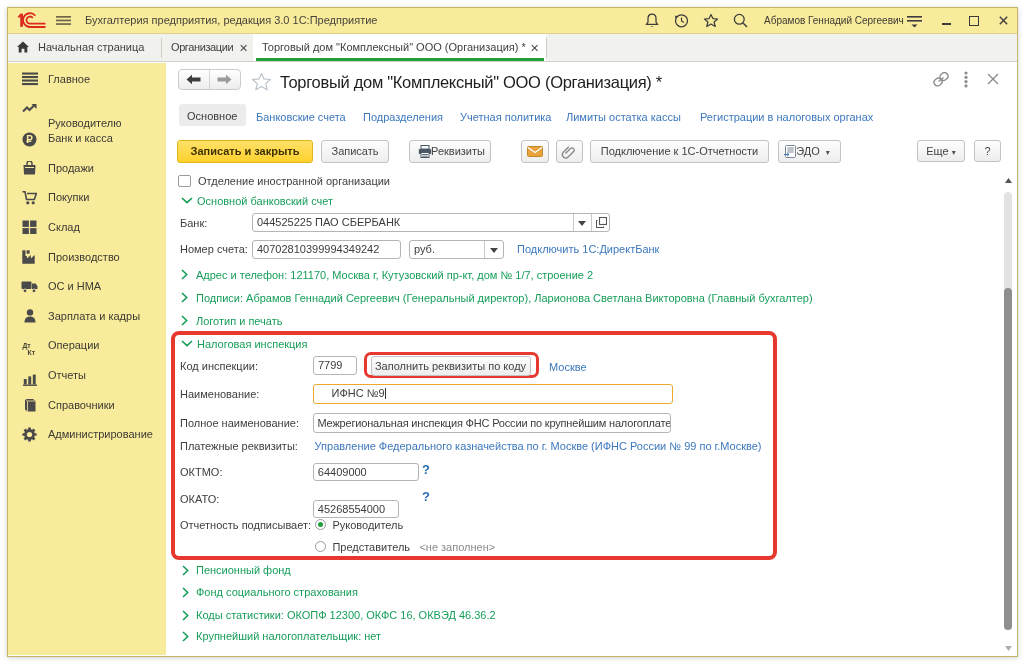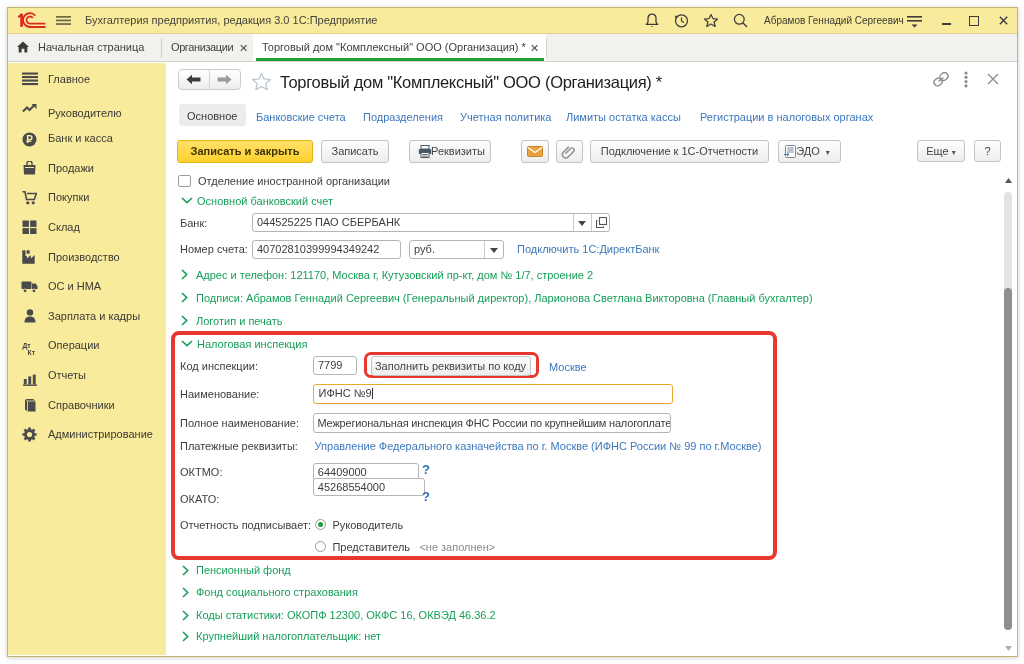--- a/index.html
+++ b/index.html
@@ -174,21 +174,21 @@
 <path d="M2 1 L4.5 3 L12.5 3 M4.5 3 L4.5 13.5" stroke="#f9eb9c" stroke-width="0.8" fill="none"></path>
 </svg>
   </div>
 <div class="abs" style="left:22px;top:427.2px">
 <svg width="15" height="15" viewBox="0 0 15 15">
 <path d="M14.57 6.13 L14.57 8.87 L12.73 8.85 L12.15 10.24 L13.47 11.53 L11.53 13.47 L10.24 12.15 L8.85 12.73 L8.87 14.57 L6.13 14.57 L6.15 12.73 L4.76 12.15 L3.47 13.47 L1.53 11.53 L2.85 10.24 L2.27 8.85 L0.43 8.87 L0.43 6.13 L2.27 6.15 L2.85 4.76 L1.53 3.47 L3.47 1.53 L4.76 2.85 L6.15 2.27 L6.13 0.43 L8.87 0.43 L8.85 2.27 L10.24 2.85 L11.53 1.53 L13.47 3.47 L12.15 4.76 L12.73 6.15 Z" fill="#4a4a4a" fill-rule="evenodd"></path>
 <circle cx="7.5" cy="7.5" r="2.6" fill="#f9eb9c"></circle>
 </svg>
   </div>
 <div class="sideitem" style="left:48px;top:73px">Главное</div>
-<div class="sideitem" style="left:48px;top:107px">Руководителю</div>
+<div class="sideitem" style="left:48px;top:117px">Руководителю</div>
 <div class="sideitem" style="left:48px;top:132.2px">Банк и касса</div>
 <div class="sideitem" style="left:48px;top:161.8px">Продажи</div>
 <div class="sideitem" style="left:48px;top:191.4px">Покупки</div>
 <div class="sideitem" style="left:48px;top:221px">Склад</div>
 <div class="sideitem" style="left:48px;top:250.6px">Производство</div>
 <div class="sideitem" style="left:48px;top:280.2px">ОС и НМА</div>
 <div class="sideitem" style="left:48px;top:309.8px">Зарплата и кадры</div>
 <div class="sideitem" style="left:48px;top:339.4px">Операции</div>
 <div class="sideitem" style="left:48px;top:369px">Отчеты</div>
 <div class="sideitem" style="left:48px;top:398.6px">Справочники</div>
@@ -340,30 +340,30 @@
       <path d="M1 1 L6 5.7 L11 1" stroke="#169e59" stroke-width="1.6" fill="none"></path>
     </svg>
   </div>
 <div class="grn" style="left:197px;top:337px">Налоговая инспекция</div>
 <div class="lbl" style="left:180px;top:359px">Код инспекции:</div>
 <div class="inp" style="left:313px;top:355.5px;width:44px;height:19px;line-height:17px"><span style="margin-left:4px">7799</span></div>
 <div class="abs" style="left:364px;top:352px;width:175px;height:26px;border:3.5px solid #e6382e;border-radius:7px"></div>
 <div class="btn" style="left:370.5px;top:356px;width:160px;height:19.5px;line-height:18px;background:linear-gradient(#fdfdfd,#ededed)">Заполнить реквизиты по коду</div>
 <div class="lnk" style="left:549px;top:359.5px">Москве</div>
 <div class="lbl" style="left:180px;top:387px">Наименование:</div>
-<div class="inp" style="left:312.5px;top:384px;width:360.5px;height:20px;line-height:17px;border:1.5px solid #eda72e"><span style="margin-left:5px">ИФНС №9</span><span style="display:inline-block;width:1px;height:11px;background:#333;vertical-align:-2px"></span></div>
+<div class="inp" style="left:312.5px;top:384px;width:360.5px;height:20px;line-height:17px;border:1.5px solid #eda72e"><span style="margin-left:18px">ИФНС №9</span><span style="display:inline-block;width:1px;height:11px;background:#333;vertical-align:-2px"></span></div>
 <div class="lbl" style="left:180px;top:416px">Полное наименование:</div>
 <div class="inp" style="left:312.5px;top:412.8px;width:358.5px;height:20px;line-height:18px"><span style="margin-left:4px;letter-spacing:-0.18px">Межрегиональная инспекция ФНС России по крупнейшим налогоплате</span></div>
 <div class="lbl" style="left:180px;top:439px">Платежные реквизиты:</div>
 <div class="lnk" style="left:314.6px;top:439px">Управление Федерального казначейства по г. Москве (ИФНС России № 99 по г.Москве)</div>
 <div class="lbl" style="left:180px;top:464.8px">ОКТМО:</div>
 <div class="inp" style="left:312.8px;top:463px;width:106px;height:18px;line-height:16px"><span style="margin-left:4px">64409000</span></div>
 <div class="abs" style="left:422px;top:462px;font-size:13px;font-weight:bold;color:#2f6fb5">?</div>
 <div class="lbl" style="left:180px;top:492px">ОКАТО:</div>
-<div class="inp" style="left:312.8px;top:478px;width:112px;height:18px;line-height:16px"><span style="margin-left:4px">45268554000</span></div>
+<div class="inp" style="left:312.8px;top:500px;width:86px;height:18px;line-height:16px"><span style="margin-left:4px">45268554000</span></div>
 <div class="abs" style="left:422px;top:489px;font-size:13px;font-weight:bold;color:#2f6fb5">?</div>
 <div class="lbl" style="left:180px;top:517.5px">Отчетность подписывает:</div>
 <div class="abs" style="left:314.5px;top:519px;width:11px;height:11px;border:1px solid #9a9a9a;border-radius:50%;background:#fff"></div>
 <div class="abs" style="left:317.5px;top:522px;width:5px;height:5px;border-radius:50%;background:#1fa03c"></div>
 <div class="lbl" style="left:332.4px;top:517.5px">Руководитель</div>
 <div class="abs" style="left:314.5px;top:541.3px;width:11px;height:11px;border:1px solid #9a9a9a;border-radius:50%;background:#fff"></div>
 <div class="lbl" style="left:332.4px;top:540px">Представитель</div>
 <div class="lbl" style="left:419.4px;top:540px;color:#8a8a8a">&lt;не заполнен&gt;</div>
 
 <div class="abs" style="left:181.7px;top:565px">

